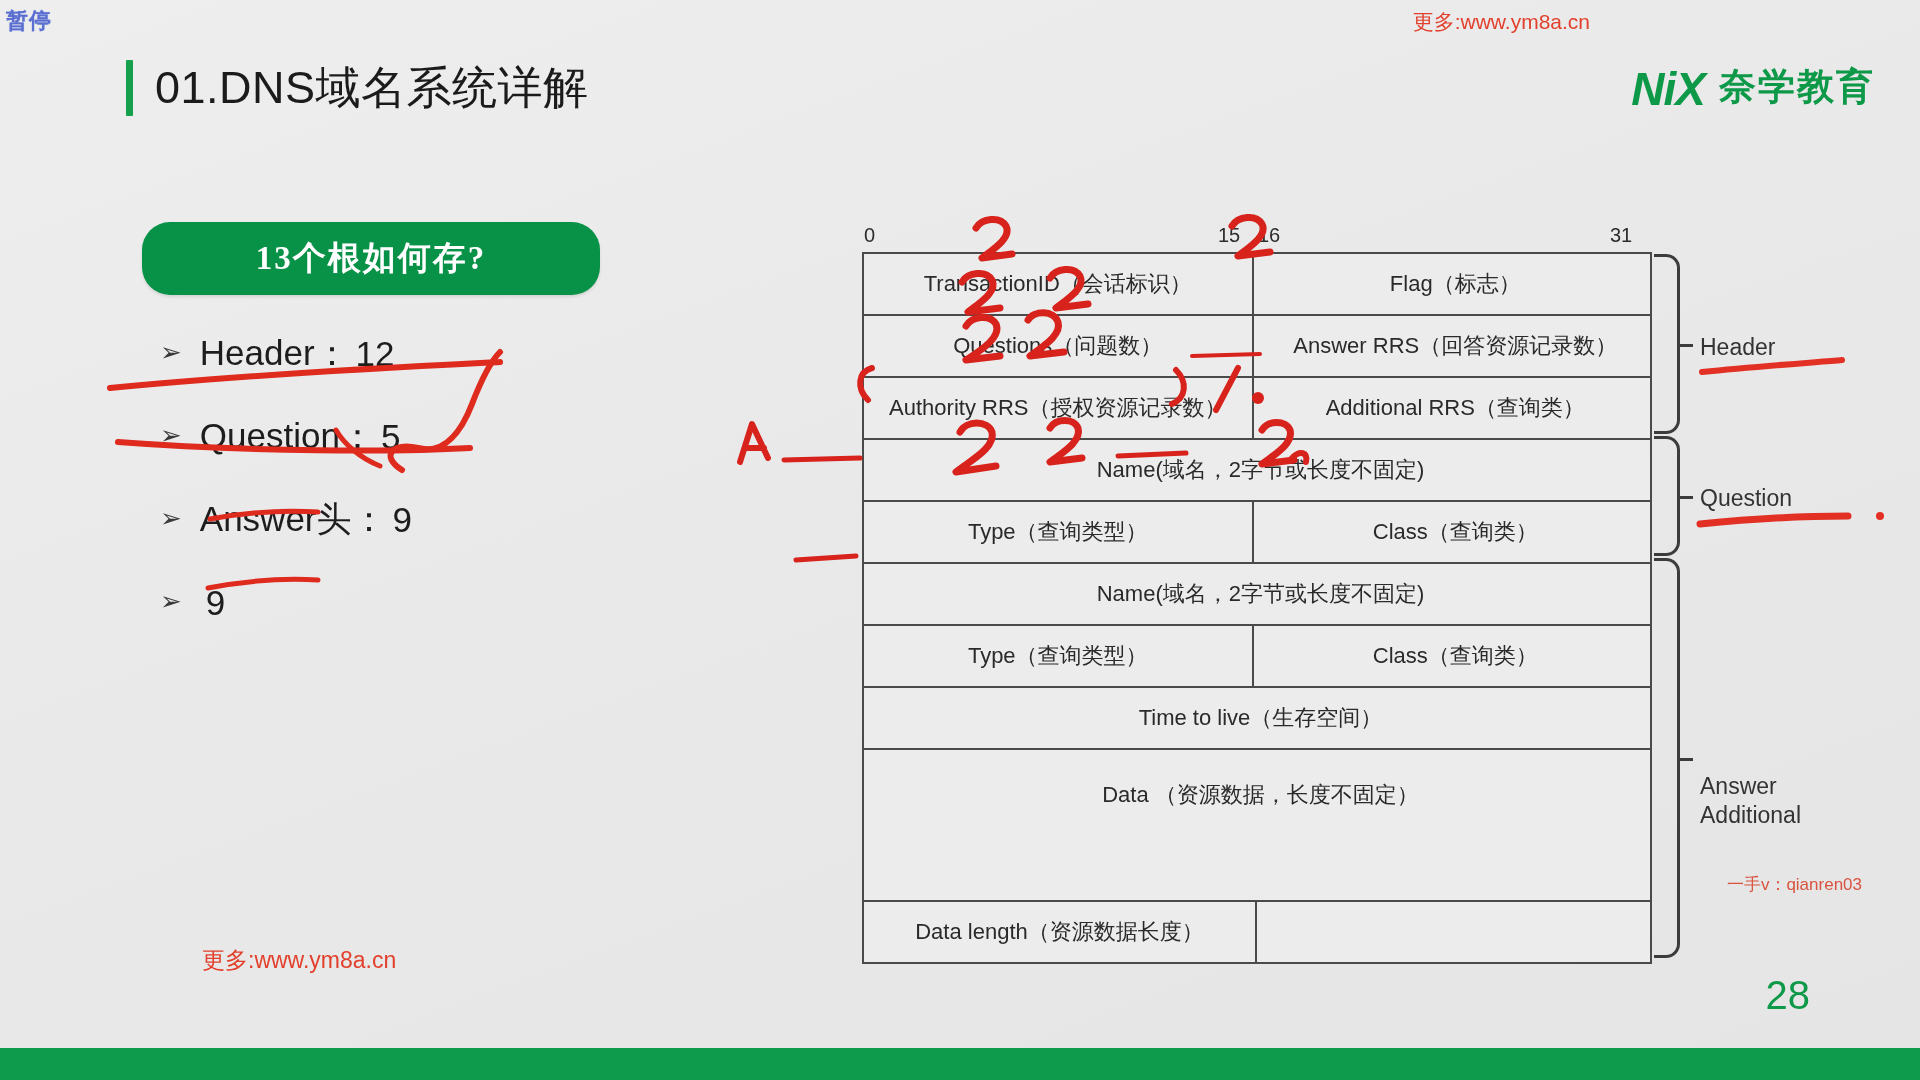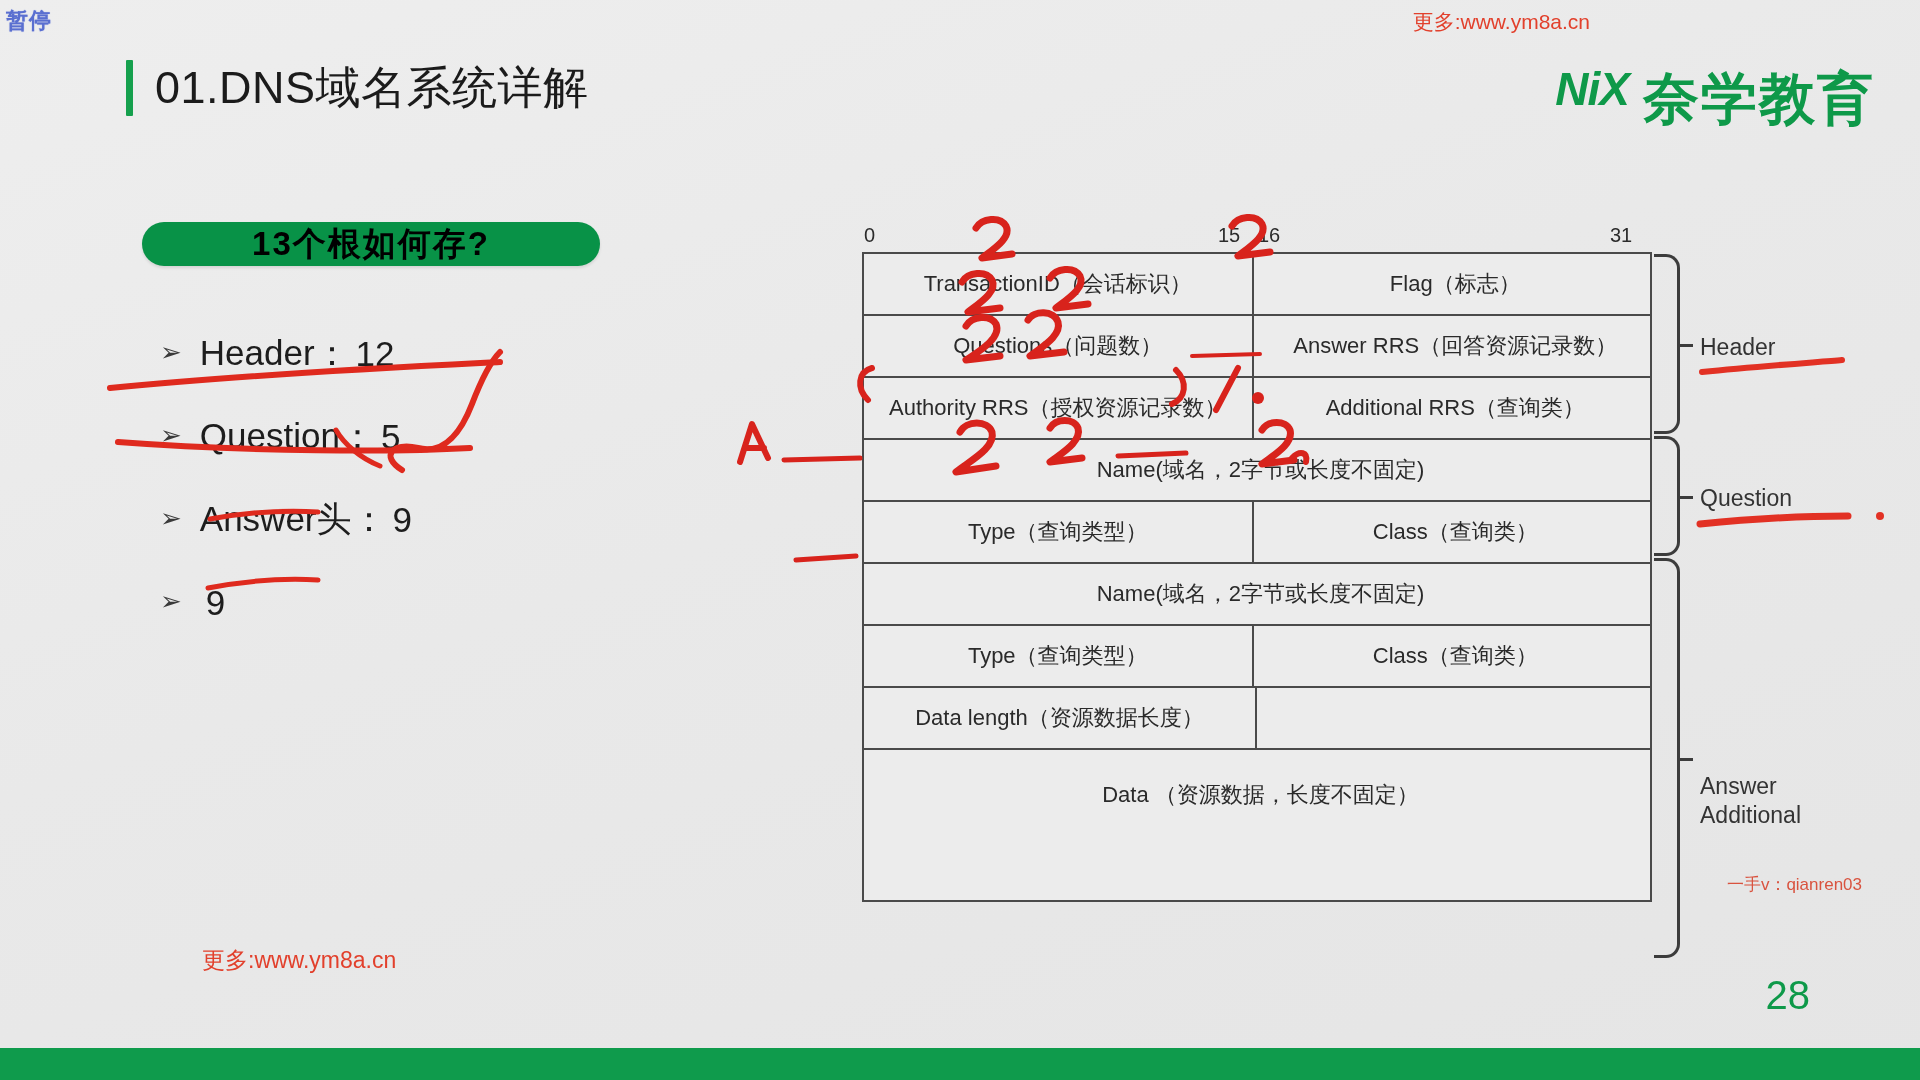--- a/index.html
+++ b/index.html
@@ -66,38 +66,39 @@
     white-space: nowrap;
   }
   .brand-nx {
     font-size: 46px;
     font-weight: bold;
     font-style: italic;
     letter-spacing: -1px;
     margin-right: 14px;
   }
   .brand-cn {
-    font-size: 56px;
+    font-size: 37px;
     font-weight: bold;
     letter-spacing: 2px;
   }
 
   
   .pill {
     position: absolute;
     left: 142px; top: 222px;
-    width: 458px; height: 44px;
+    width: 458px; height: 73px;
     background: #089247;
     border-radius: 28px;
     display: flex; align-items: center; justify-content: center;
-    color: #000000;
+    color: #ffffff;
     font-size: 33px;
     font-weight: bold;
     letter-spacing: 2px;
     box-shadow: 0 2px 3px rgba(0,0,0,0.10);
+    font-family: Liberation Serif, serif;
   }
 
   .bullets {
     position: absolute;
     left: 160px; top: 312px;
     width: 520px;
   }
   .bullet {
     display: flex; align-items: center;
     height: 83px;
@@ -302,28 +303,31 @@
 
     <div class="prow">
       <div class="pcell full">Name(域名，2字节或长度不固定)</div>
     </div>
 
     <div class="prow">
       <div class="pcell">Type（查询类型）</div>
       <div class="pcell">Class（查询类）</div>
     </div>
 
+    <div class="prow">
+      <div class="pcell full">Time to live（生存空间）</div>
+    </div>
+
+    <div class="prow data">
+      <div class="pcell full">Data  （资源数据，长度不固定）</div>
+    </div>
 
     <div class="prow">
       <div class="pcell half-left">Data length（资源数据长度）</div>
       <div class="pcell blank"></div>
-    </div>
-
-    <div class="prow data">
-      <div class="pcell full">Data  （资源数据，长度不固定）</div>
     </div>
 
   </div>
 
   <div class="brace" style="left:1654px; top:254px; height:180px;"></div>
   <div class="brace-label" style="left:1700px; top:333px;">Header</div>
 
   <div class="brace" style="left:1654px; top:436px; height:120px;"></div>
   <div class="brace-label" style="left:1700px; top:484px;">Question</div>
 

